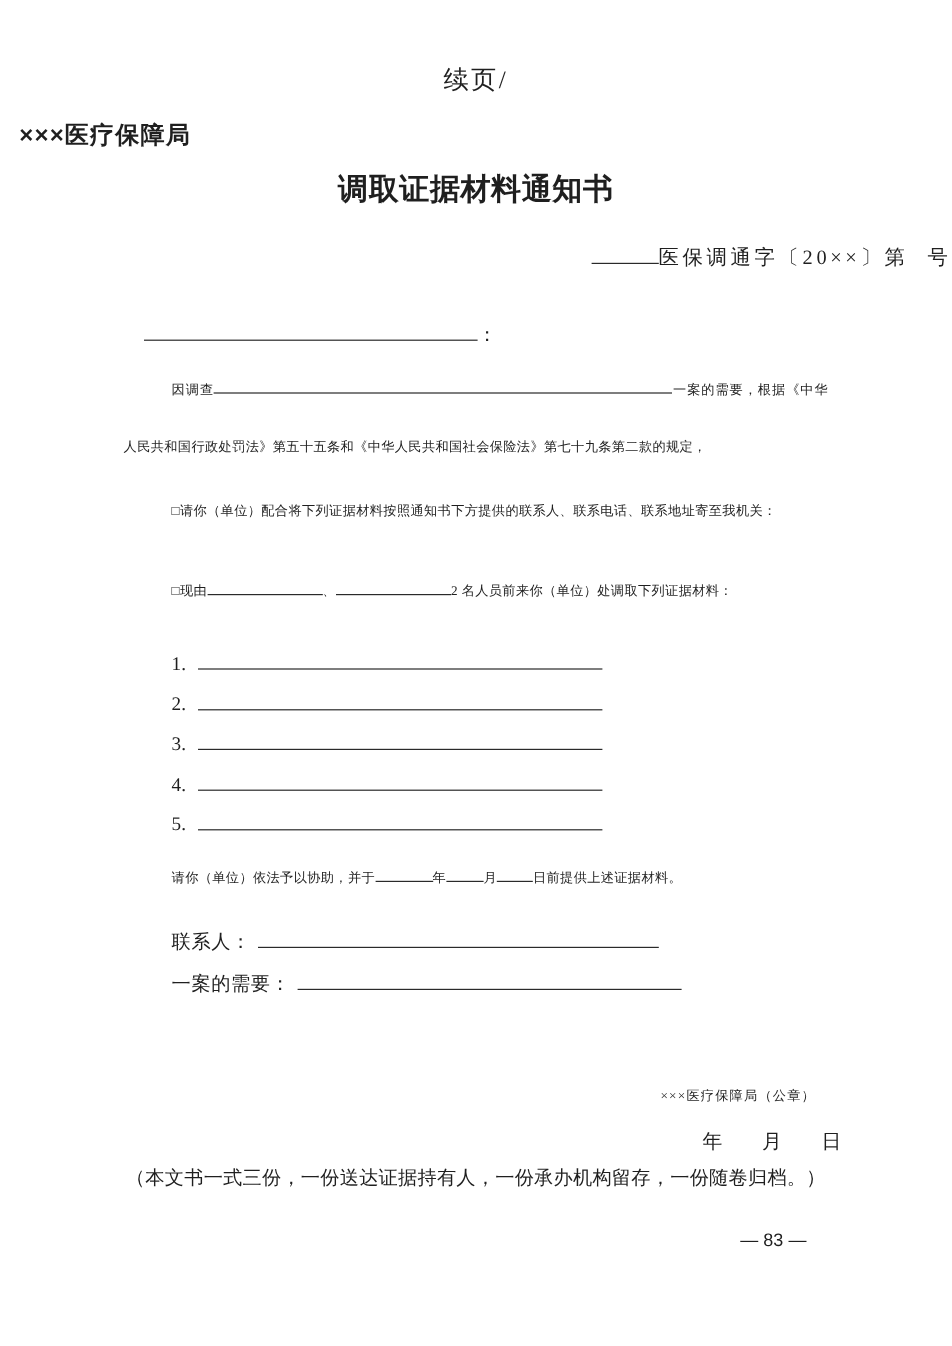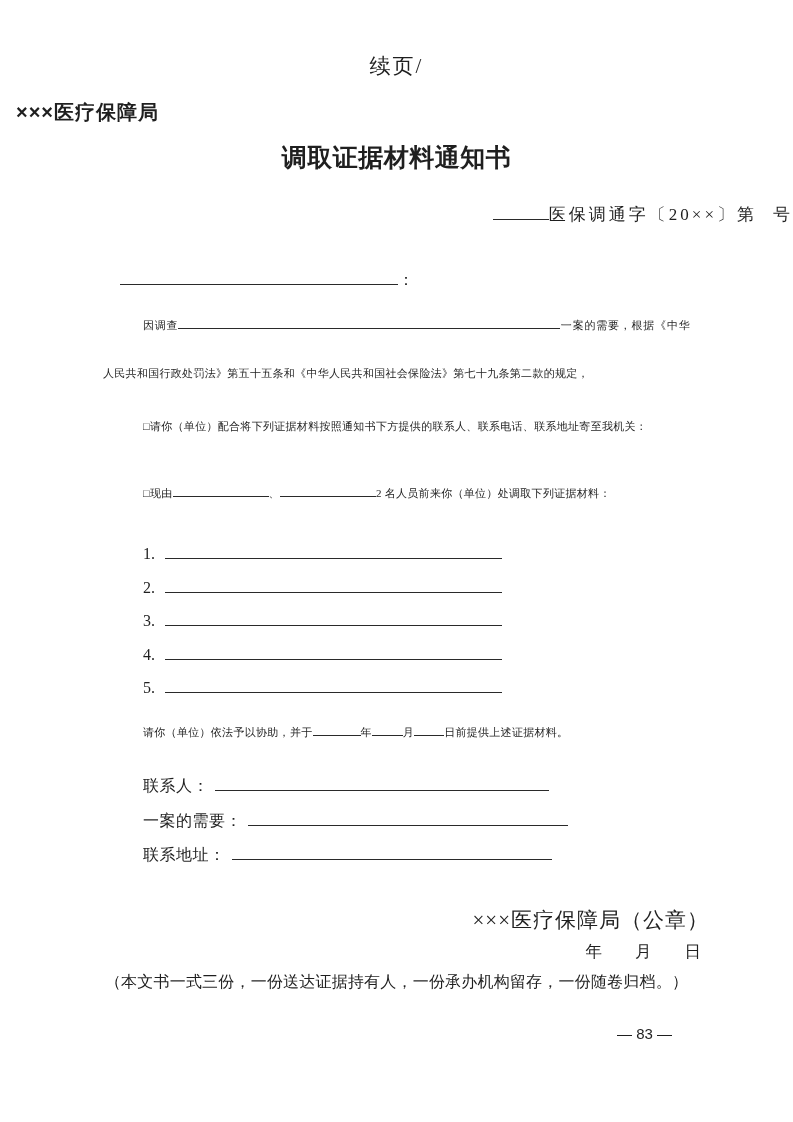--- a/index.html
+++ b/index.html
@@ -72,22 +72,22 @@
   }
   .evidence-row .num{display:inline-block; min-width:18px;}
   .evidence-blank{width:337px; margin-left:4px;}
   
   .contacts{position:absolute; top:769px; left:103px; width:587px;}
   .contact-row{height:34.5px; line-height:34.5px; padding-left:40px; font-size:16px; letter-spacing:0.5px;}
   .contact-blank{margin-left:6px;}
   
   .sig-org{
     position:absolute; top:906px; left:0; right:0;
-    text-align:right; padding-right:84px;
-    font-size:21px; letter-spacing:1px;
+    text-align:right; padding-right:113px;
+    font-size:11px; letter-spacing:1px;
   }
   .sig-date{
     position:absolute; top:941px; left:0; right:0;
     text-align:right; padding-right:92px;
     font-size:16.5px;
   }
   .date-gap{display:inline-block; width:33px;}
   
   .copies-note{
     position:absolute; top:972px; left:0; right:0;
@@ -159,23 +159,20 @@
     <span>请你（单位）依法予以协助，并于</span><span class="blank" style="width:48px"></span><span>年</span><span class="blank" style="width:31px"></span><span>月</span><span class="blank" style="width:30px"></span><span>日前提供上述证据材料。</span>
   </p>
 
   <div class="contacts">
     <div class="contact-row">
       <span>联系人：</span><span class="blank contact-blank" style="width:334px"></span>
     </div>
     <div class="contact-row">
       <span>一案的需要：</span><span class="blank contact-blank" style="width:320px"></span>
     </div>
-    <div class="contact-row">
-      <span>联系地址：</span><span class="blank contact-blank" style="width:320px"></span>
-    </div>
   </div>
 
   <div class="sig-org">
     <span>×××医疗保障局（公章）</span>
   </div>
   <div class="sig-date">
     <span>年</span><span class="date-gap"></span><span>月</span><span class="date-gap"></span><span>日</span>
   </div>
 
   <div class="copies-note">

